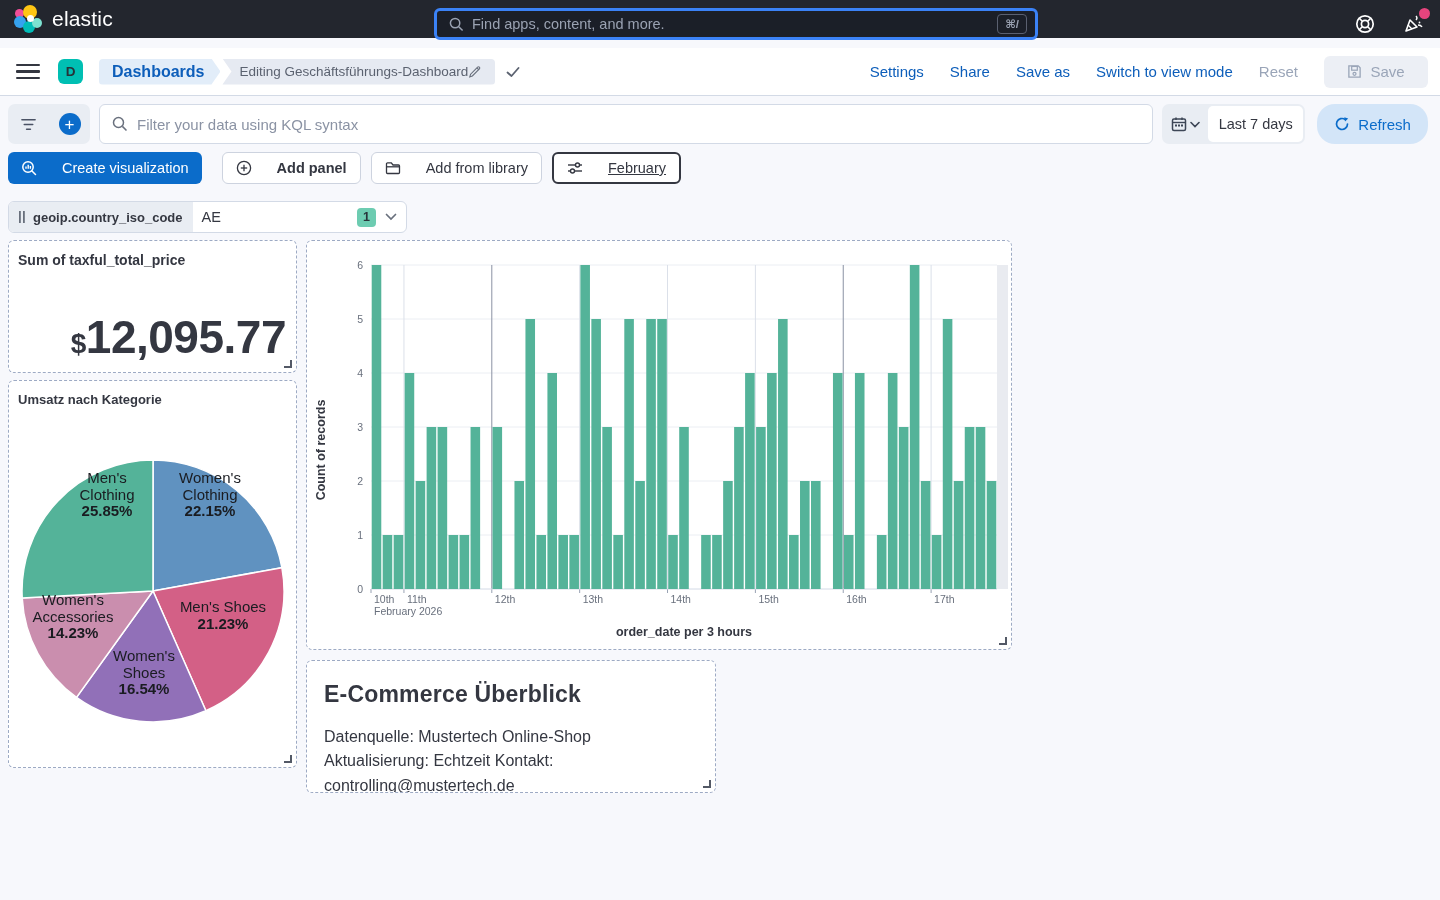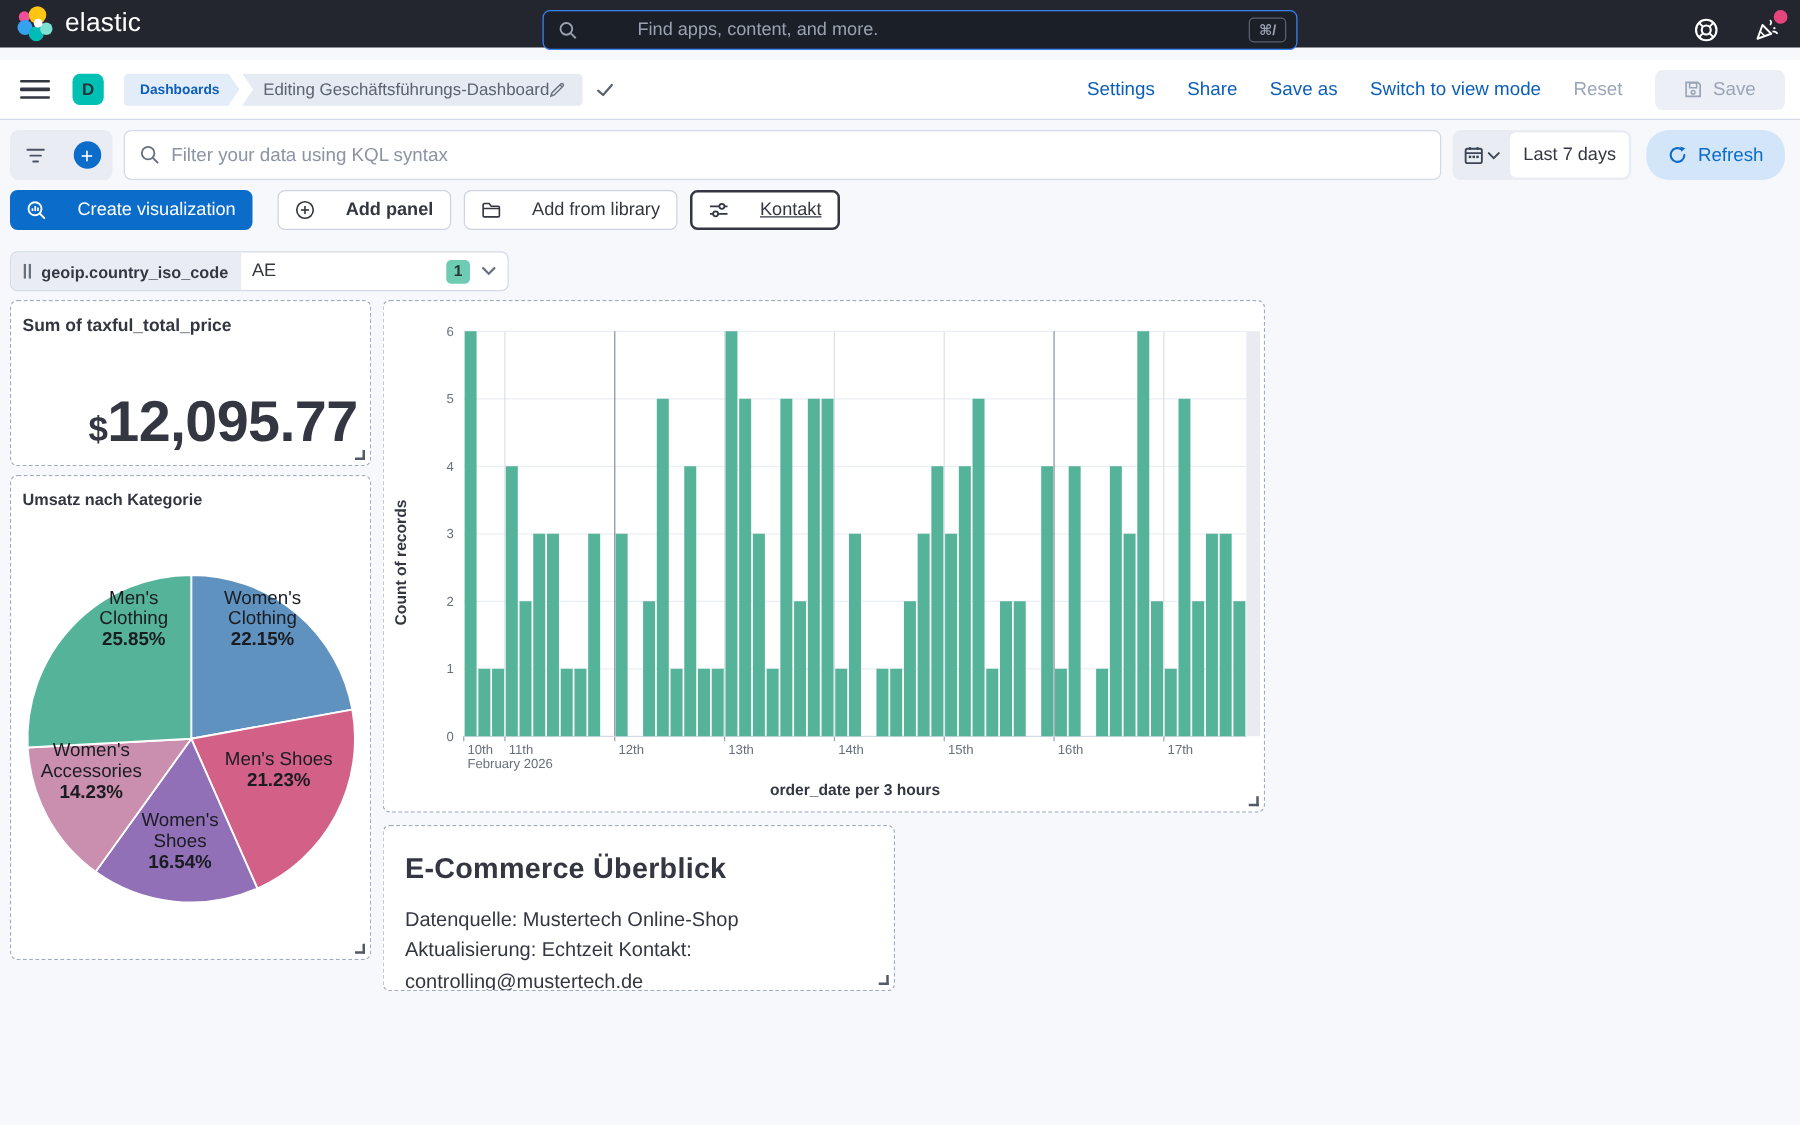--- a/index.html
+++ b/index.html
@@ -6,36 +6,36 @@
   html,body { width:1440px; height:900px; overflow:hidden; }
   body { font-family:"Liberation Sans","DejaVu Sans",sans-serif; background:#f7f8fc; position:relative; color:#343741; }
   svg text { font-family:"Liberation Sans","DejaVu Sans",sans-serif; }
 
   
   .topbar { position:absolute; top:0; left:0; width:1440px; height:38px; background:#23262e; display:flex; align-items:center; }
   .logo { display:flex; align-items:center; gap:10px; padding-left:14px; width:200px; }
   .logo-mark { position:relative; width:28px; height:28px; }
   .logo-mark i { position:absolute; border-radius:50%; }
   .logo-text { color:#fff; font-size:21px; letter-spacing:.2px; }
-  .gsearch { position:absolute; left:434px; top:8px; width:604px; height:32px; background:#1b1f28; border:1px solid #3b82f6; border-radius:6px; display:flex; align-items:center; padding:0 8px 0 12px;gap:40px; }
+  .gsearch { position:absolute; left:434px; top:8px; width:604px; height:32px; background:#1b1f28; border:3px solid #3b82f6; border-radius:6px; display:flex; align-items:center; padding:0 8px 0 12px; }
   .gsearch svg { flex:none; }
   .gsearch input { flex:1; background:transparent; border:none; outline:none; color:#d4dae5; font-size:14.5px; margin-left:8px; font-family:inherit; }
   .gsearch input::placeholder { color:#9aa2b2; }
   .kbd { border:1px solid #5a6070; border-radius:4px; color:#9aa2b2; font-size:11.5px; padding:2px 7px; font-weight:bold; }
   .top-icons { position:absolute; right:14px; top:0; height:48px; display:flex; align-items:center; gap:22px; }
   .icon-btn { position:relative; width:26px; height:26px; display:flex; align-items:center; justify-content:center; cursor:pointer; }
   .notif-dot { position:absolute; top:-3px; right:-4px; width:11px; height:11px; border-radius:50%; background:#e6447d; }
 
   
   .navbar { position:absolute; top:48px; left:0; width:1440px; height:48px; background:#fff; border-bottom:1px solid #d3dae6; display:flex; align-items:center; }
   .hamburger { width:24px; height:24px; margin-left:16px; display:flex; flex-direction:column; justify-content:center; gap:4px; cursor:pointer; }
   .hamburger i { display:block; height:2.5px; background:#343741; border-radius:1px; }
   .space-avatar { width:25px; height:25px; border-radius:6px; background:#00bfb3; color:#253238; font-weight:bold; font-size:13.5px; display:flex; align-items:center; justify-content:center; margin-left:18px; cursor:pointer; }
   .crumbs { display:flex; align-items:center; margin-left:16px; }
-  .crumb1 { height:26px; display:flex; align-items:center; background:#e2edf9; color:#0d5eba; font-size:11px; font-weight:600; padding:0 16px 0 13px; border-radius:4px 0 0 4px; clip-path:polygon(0 0,calc(100% - 9px) 0,100% 50%,calc(100% - 9px) 100%,0 100%); cursor:pointer; }
+  .crumb1 { height:26px; display:flex; align-items:center; background:#e2edf9; color:#0d5eba; font-size:16px; font-weight:600; padding:0 16px 0 13px; border-radius:4px 0 0 4px; clip-path:polygon(0 0,calc(100% - 9px) 0,100% 50%,calc(100% - 9px) 100%,0 100%); cursor:pointer; }
   .crumb2 { height:26px; display:flex; align-items:center; gap:0; background:#e6eaf2; color:#5b6270; font-size:13.5px; padding:0 13px 0 17px; margin-left:2px; border-radius:0 4px 4px 0; clip-path:polygon(0 0,100% 0,100% 100%,0 100%,9px 50%); cursor:pointer; }
   .crumb-check { margin-left:10px; }
   .nav-actions { position:absolute; right:12px; display:flex; align-items:center; gap:26px; }
   .nav-link { color:#0d5eba; font-size:15px; font-weight:500; cursor:pointer; }
   .nav-link.disabled { color:#9aa5b8; cursor:default; }
   .save-btn { height:32px; min-width:104px; background:#eceff5; border:none; border-radius:6px; color:#9aa5b8; font-size:15px; font-weight:500; display:flex; align-items:center; justify-content:center; gap:8px; padding:0 16px; font-family:inherit; }
 
   
   .filterbar { position:absolute; top:104px; left:8px; right:12px; height:40px; display:flex; align-items:center; }
   .filter-group { height:40px; background:#e9edf3; border-radius:7px; display:flex; align-items:center; }
@@ -233,21 +233,21 @@
       </svg>
     <span>Add from library</span>
   </button>
   <button class="btn btn-controls">
     <svg width="16" height="14" viewBox="0 0 16 14">
         <line x1="1" y1="4" x2="15" y2="4" stroke="#343741" stroke-width="1.4"></line>
         <circle cx="10.5" cy="4" r="2" fill="#fff" stroke="#343741" stroke-width="1.4"></circle>
         <line x1="1" y1="10" x2="15" y2="10" stroke="#343741" stroke-width="1.4"></line>
         <circle cx="5.5" cy="10" r="2" fill="#fff" stroke="#343741" stroke-width="1.4"></circle>
       </svg>
-    <span>Kontakt</span>
+    <span>February</span>
   </button>
 </div>
 
 <div class="control">
   <span class="control-label">
     <svg width="8" height="12" viewBox="0 0 8 12">
         <rect x="1" y="0" width="1.8" height="12" fill="#69707d"></rect>
         <rect x="5" y="0" width="1.8" height="12" fill="#69707d"></rect>
       </svg>
     <span>geoip.country_iso_code</span>

